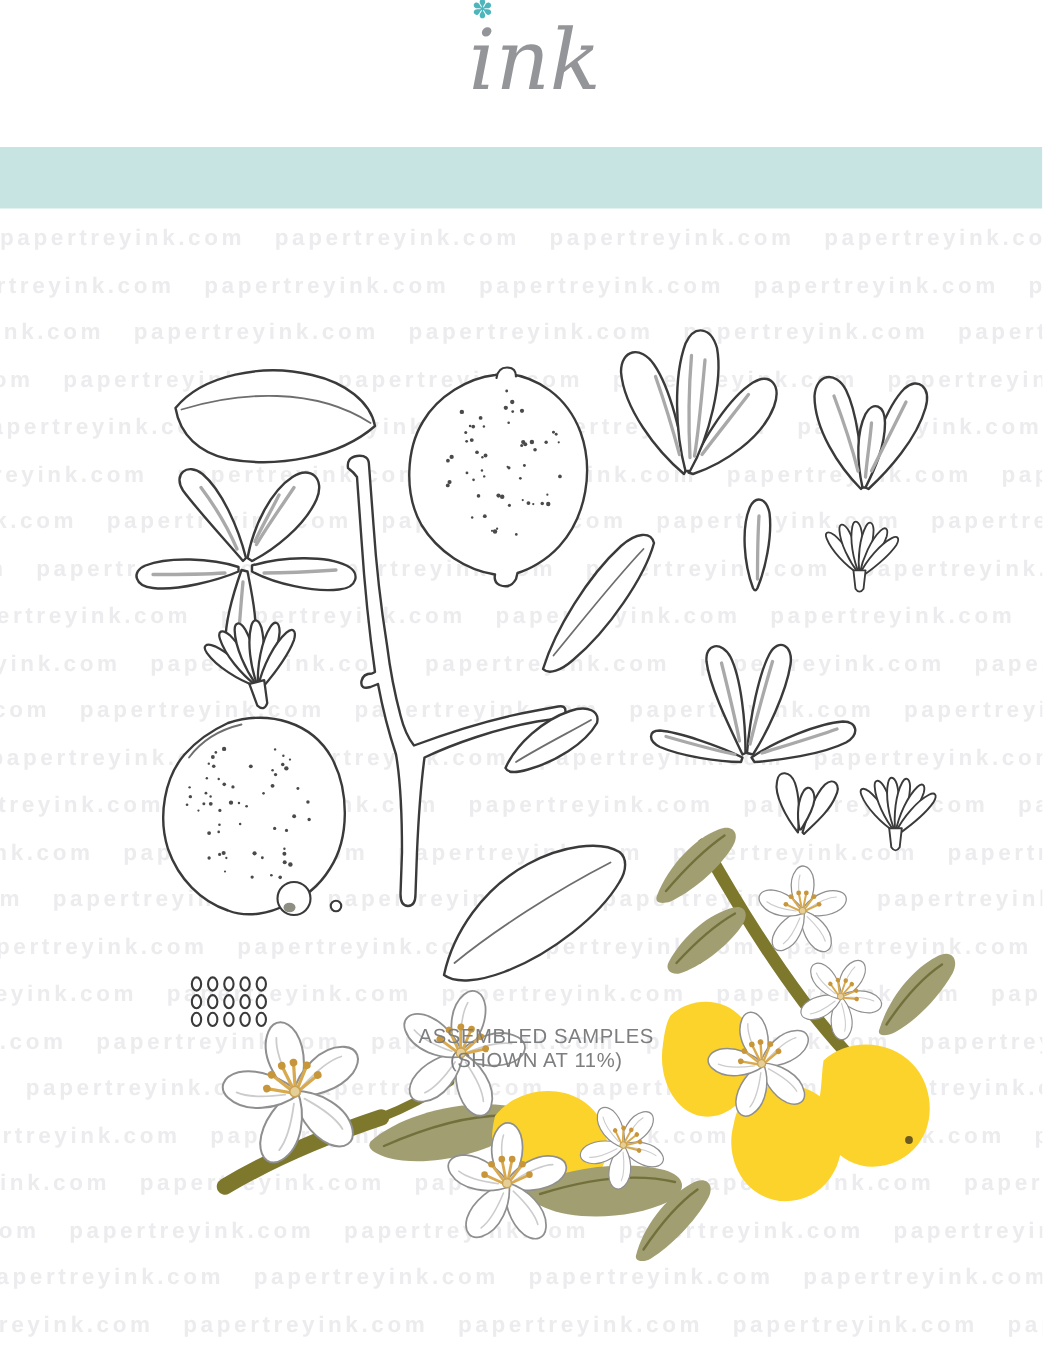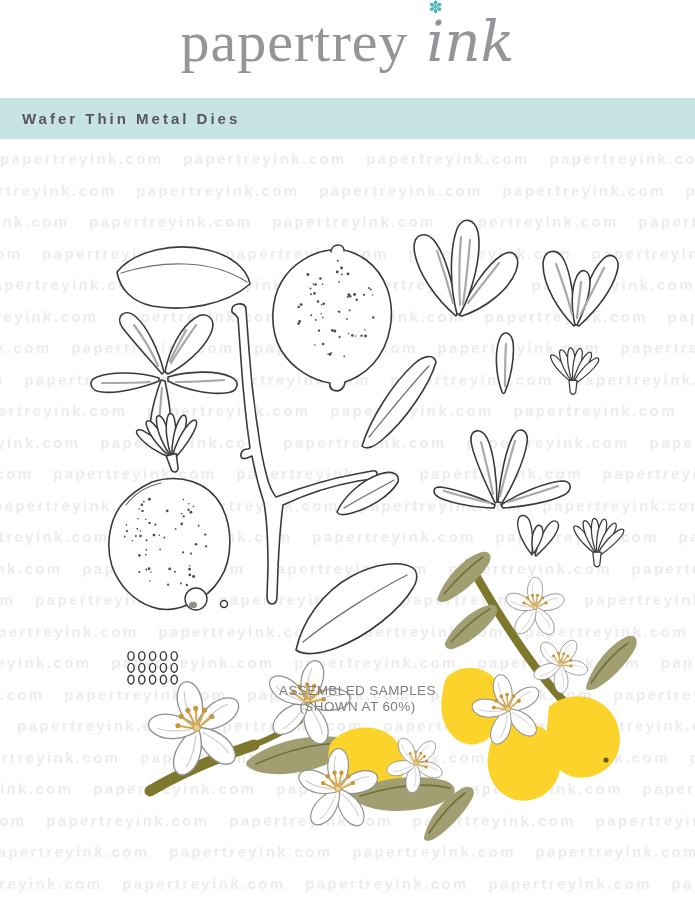--- a/index.html
+++ b/index.html
@@ -70,29 +70,27 @@
       <div class="wmrow" style="top: 685.5px; left: -119px;">papertreyink.com&nbsp;&nbsp;&nbsp;papertreyink.com&nbsp;&nbsp;&nbsp;papertreyink.com&nbsp;&nbsp;&nbsp;papertreyink.com&nbsp;&nbsp;&nbsp;papertreyink.com&nbsp;&nbsp;&nbsp;papertreyink.com</div>
       <div class="wmrow" style="top: 717px; left: -166px;">papertreyink.com&nbsp;&nbsp;&nbsp;papertreyink.com&nbsp;&nbsp;&nbsp;papertreyink.com&nbsp;&nbsp;&nbsp;papertreyink.com&nbsp;&nbsp;&nbsp;papertreyink.com&nbsp;&nbsp;&nbsp;papertreyink.com</div>
       <div class="wmrow" style="top: 748.5px; left: -43px;">papertreyink.com&nbsp;&nbsp;&nbsp;papertreyink.com&nbsp;&nbsp;&nbsp;papertreyink.com&nbsp;&nbsp;&nbsp;papertreyink.com&nbsp;&nbsp;&nbsp;papertreyink.com&nbsp;&nbsp;&nbsp;papertreyink.com</div>
       <div class="wmrow" style="top: 780px; left: -90px;">papertreyink.com&nbsp;&nbsp;&nbsp;papertreyink.com&nbsp;&nbsp;&nbsp;papertreyink.com&nbsp;&nbsp;&nbsp;papertreyink.com&nbsp;&nbsp;&nbsp;papertreyink.com&nbsp;&nbsp;&nbsp;papertreyink.com</div>
       <div class="wmrow" style="top: 811.5px; left: -137px;">papertreyink.com&nbsp;&nbsp;&nbsp;papertreyink.com&nbsp;&nbsp;&nbsp;papertreyink.com&nbsp;&nbsp;&nbsp;papertreyink.com&nbsp;&nbsp;&nbsp;papertreyink.com&nbsp;&nbsp;&nbsp;papertreyink.com</div>
       <div class="wmrow" style="top: 843px; left: -14px;">papertreyink.com&nbsp;&nbsp;&nbsp;papertreyink.com&nbsp;&nbsp;&nbsp;papertreyink.com&nbsp;&nbsp;&nbsp;papertreyink.com&nbsp;&nbsp;&nbsp;papertreyink.com&nbsp;&nbsp;&nbsp;papertreyink.com</div>
       <div class="wmrow" style="top: 874.5px; left: -61px;">papertreyink.com&nbsp;&nbsp;&nbsp;papertreyink.com&nbsp;&nbsp;&nbsp;papertreyink.com&nbsp;&nbsp;&nbsp;papertreyink.com&nbsp;&nbsp;&nbsp;papertreyink.com&nbsp;&nbsp;&nbsp;papertreyink.com</div>
     </div>
 
   <header class="logo">
-    <span class="brand">papertrey</span>
     <span class="ink-wrap">
       <span class="flower">✽</span>
       <span>ink</span>
     </span>
   </header>
 
   <div class="banner">
-    <span>Wafer Thin Metal Dies</span>
   </div>
 
   <svg class="art" width="695" height="900" viewBox="0 0 695 900">
     <defs>
       <path id="prong" d="M0,0 C-2.5,-8 -3,-18 -1,-24 C0,-27 2,-27 3,-23 C4,-17 3,-8 1.5,0 Z"></path>
       <g id="stamendie" class="stamdie">
         <use href="#prong" transform="rotate(-40)"></use>
         <use href="#prong" transform="rotate(-22)"></use>
         <use href="#prong" transform="rotate(-6)"></use>
         <use href="#prong" transform="rotate(10)"></use>
@@ -391,16 +389,16 @@
       <path class="lemonfill" d="M549,707 C565,692 593,693 608,709 C622,723 624,748 612,763 C601,777 581,782 566,774 C551,766 543,747 547,728 C548,720 548,713 549,707 Z"></path>
       <circle cx="606" cy="760" r="2.6" fill="#6b5b21"></circle>
       <use href="#cblossom" transform="translate(535,608) rotate(0) scale(0.85)"></use>
       <use href="#cblossom" transform="translate(560,665) rotate(30) scale(0.78)"></use>
       <use href="#cblossom" transform="translate(508,710) rotate(-15) scale(1.0)"></use>
     </g>
   </svg>
 
   <div class="note">
     <div>ASSEMBLED SAMPLES</div>
-    <div>(SHOWN AT 60%)</div>
+    <div>(SHOWN AT 11%)</div>
   </div>
 
 </div>
 
 </body></html>

